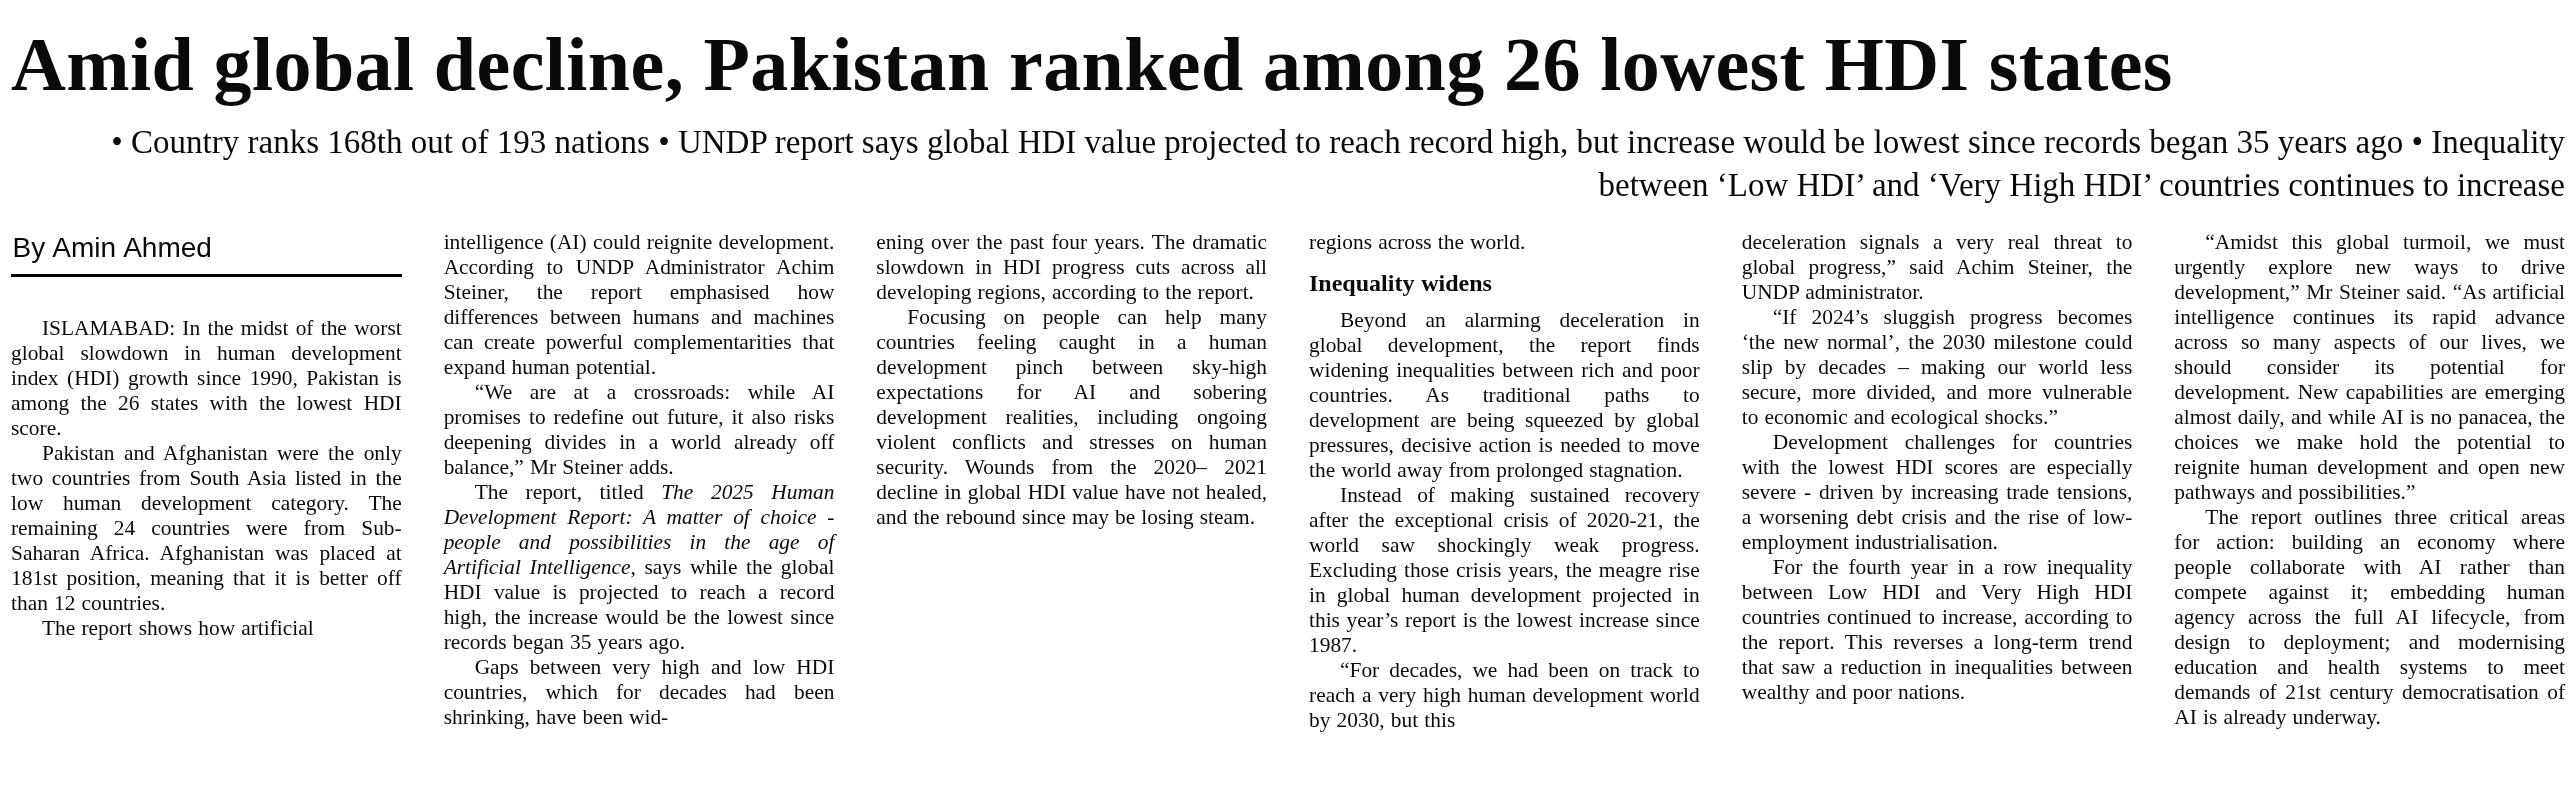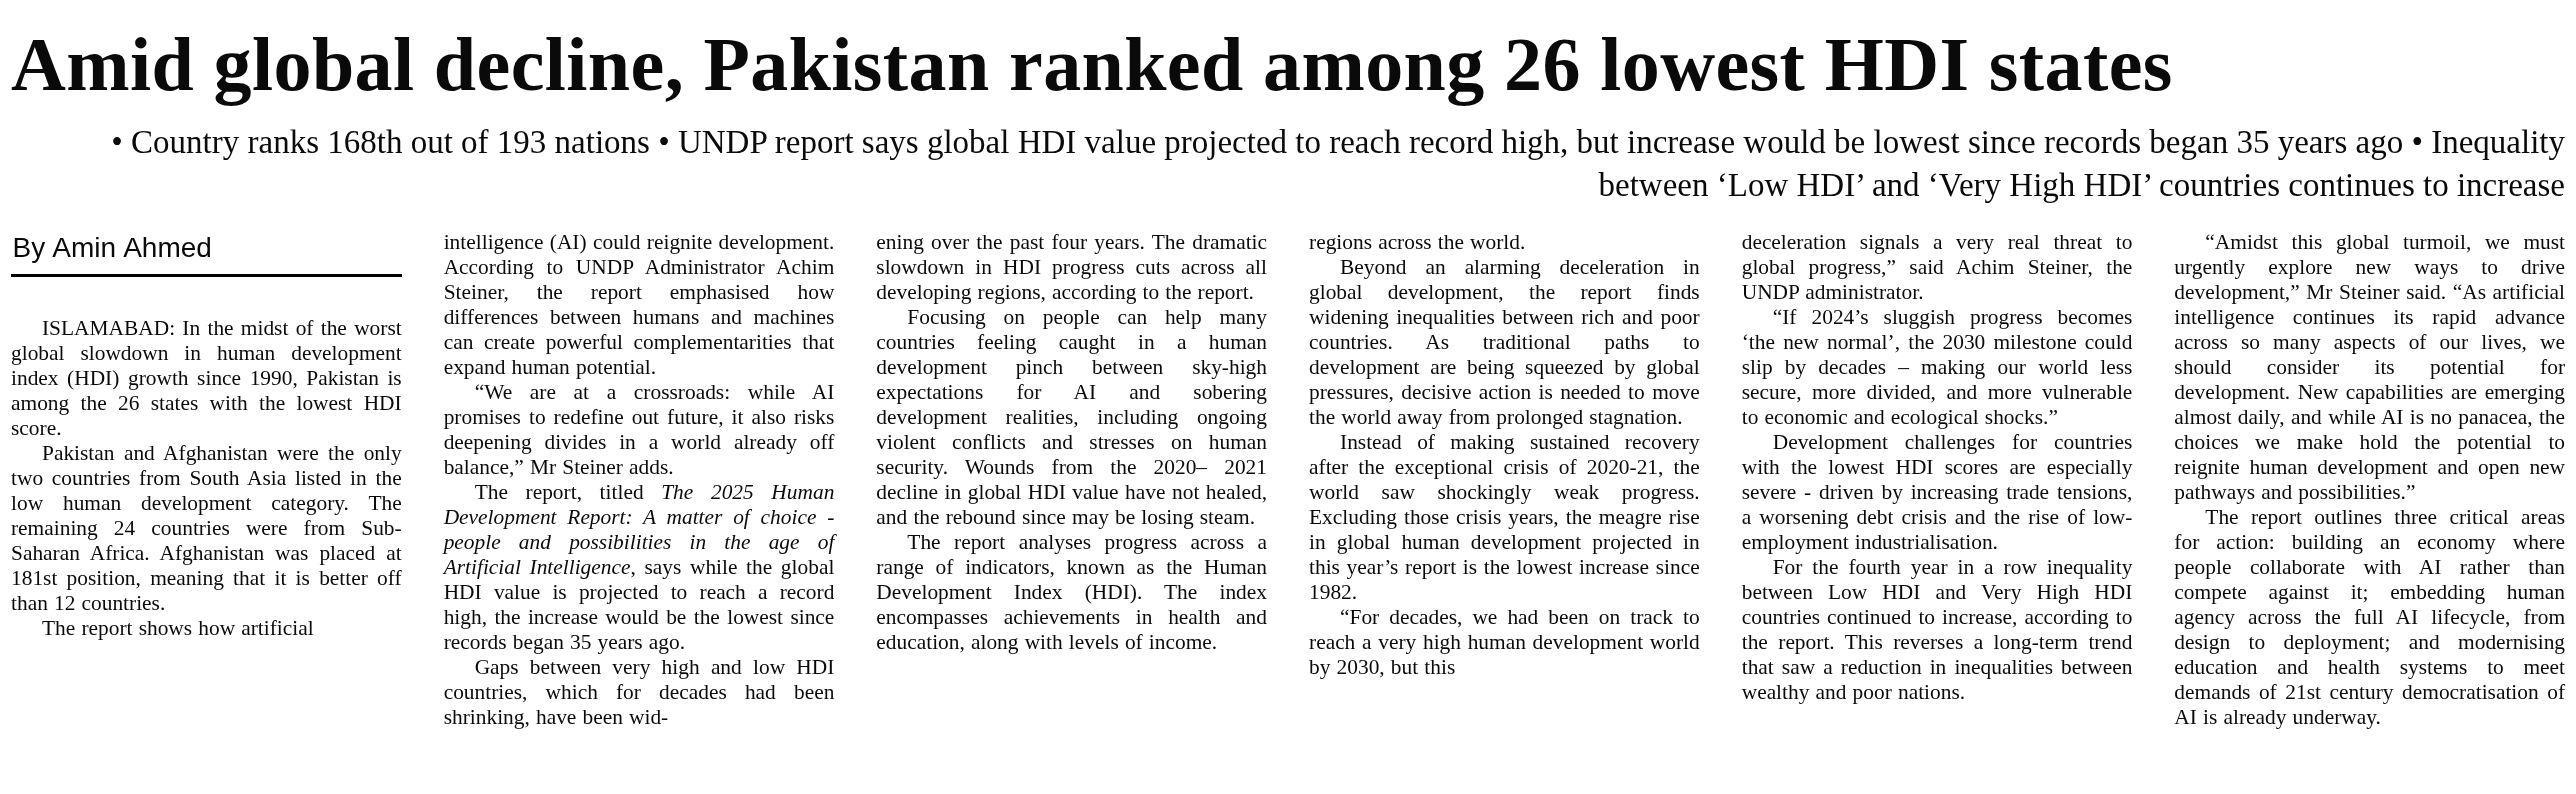--- a/index.html
+++ b/index.html
@@ -91,27 +91,27 @@
     <div class="col">
       <p>intelligence (AI) could reignite development. According to UNDP Administrator Achim Steiner, the report emphasised how differences between humans and machines can create powerful complementarities that expand human potential.</p>
       <p class="indent">“We are at a crossroads: while AI promises to redefine out future, it also risks deepening divides in a world already off balance,” Mr Steiner adds.</p>
       <p class="indent"><span>The report, titled </span><span class="italic">The 2025 Human Development Report: A matter of choice - people and possibilities in the age of Artificial Intelligence</span><span>, says while the global HDI value is projected to reach a record high, the increase would be the lowest since records began 35 years ago.</span></p>
       <p class="indent">Gaps between very high and low HDI countries, which for decades had been shrinking, have been wid-</p>
     </div>
 
     <div class="col">
       <p>ening over the past four years. The dramatic slowdown in HDI progress cuts across all developing regions, according to the report.</p>
       <p class="indent">Focusing on people can help many countries feeling caught in a human development pinch between sky-high expectations for AI and sobering development realities, including ongoing violent conflicts and stresses on human security. Wounds from the 2020– 2021 decline in global HDI value have not healed, and the rebound since may be losing steam.</p>
-      <p class="indent">The report analyses progress across a range of indicators, known as the Human Development Index (HDI). The index encompasses achievements in health and education, along with levels of income.</p>
     </div>
 
     <div class="col">
       <p>regions across the world.</p>
+      <p class="col-subhead">Inequality widens</p>
       <p class="indent">Beyond an alarming deceleration in global development, the report finds widening inequalities between rich and poor countries. As traditional paths to development are being squeezed by global pressures, decisive action is needed to move the world away from prolonged stagnation.</p>
-      <p class="indent">Instead of making sustained recovery after the exceptional crisis of 2020-21, the world saw shockingly weak progress. Excluding those crisis years, the meagre rise in global human development projected in this year’s report is the lowest increase since 1982.</p>
+      <p class="indent">Instead of making sustained recovery after the exceptional crisis of 2020-21, the world saw shockingly weak progress. Excluding those crisis years, the meagre rise in global human development projected in this year’s report is the lowest increase since 1987.</p>
       <p class="indent">“For decades, we had been on track to reach a very high human development world by 2030, but this</p>
     </div>
 
     <div class="col">
       <p>deceleration signals a very real threat to global progress,” said Achim Steiner, the UNDP administrator.</p>
       <p class="indent">“If 2024’s sluggish progress becomes ‘the new normal’, the 2030 milestone could slip by decades – making our world less secure, more divided, and more vulnerable to economic and ecological shocks.”</p>
       <p class="indent">Development challenges for countries with the lowest HDI scores are especially severe - driven by increasing trade tensions, a worsening debt crisis and the rise of low-employment industrialisation.</p>
       <p class="indent">For the fourth year in a row inequality between Low HDI and Very High HDI countries continued to increase, according to the report. This reverses a long-term trend that saw a reduction in inequalities between wealthy and poor nations.</p>
     </div>
 

